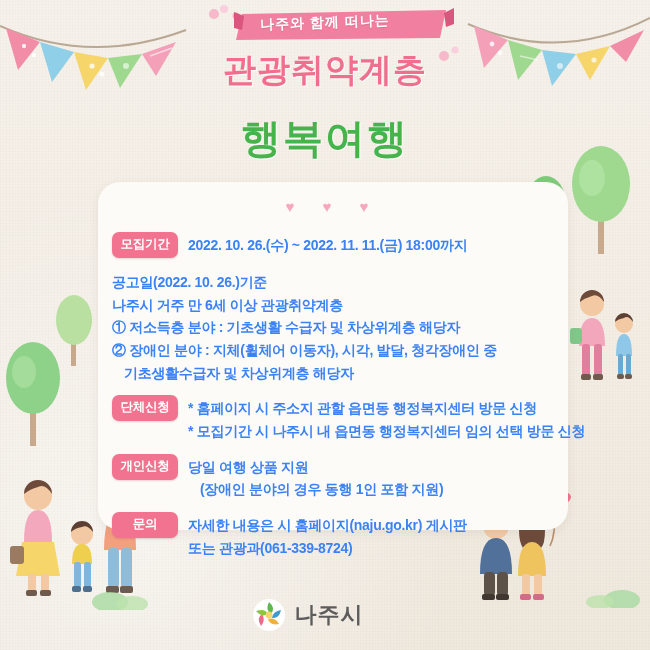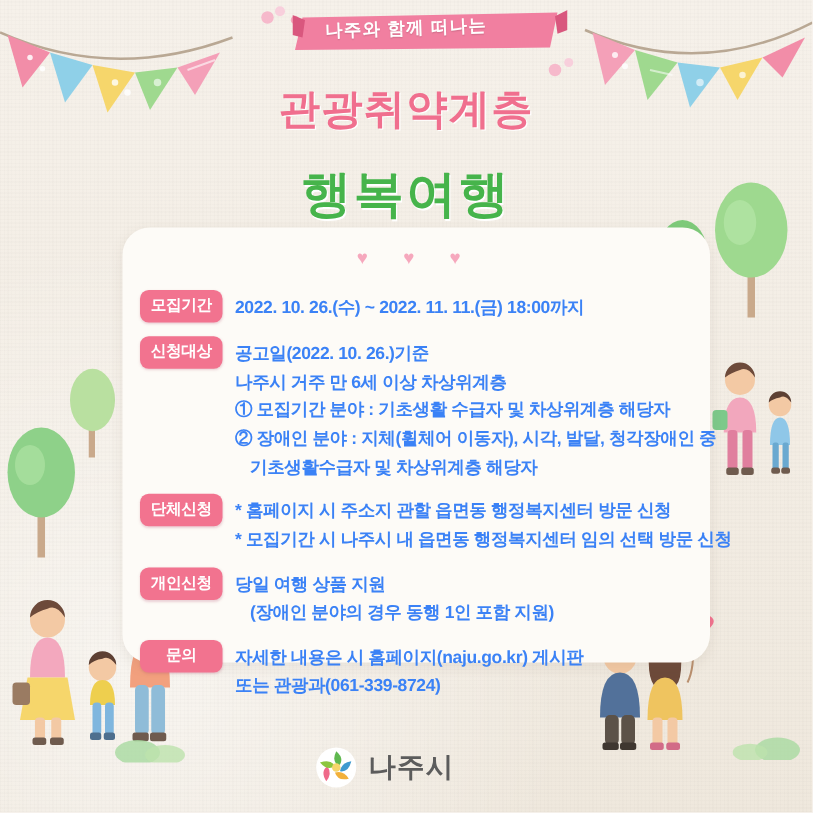--- a/index.html
+++ b/index.html
@@ -43,21 +43,21 @@
     display: inline-block;
     color: #ffffff;
     font-size: 14px;
     font-weight: bold;
     letter-spacing: 1px;
     padding: 6px 26px 7px 26px;
     transform: rotate(-2deg);
     text-shadow: 0 1px 1px rgba(0,0,0,0.12);
   }
   .title-1 {
-    margin-top: 26px;
+    margin-top: 9px;
     font-size: 33px;
     font-weight: bold;
     color: #f06f8e;
     letter-spacing: 1px;
     text-shadow: 1px 1px 0 #ffffff;
   }
   .title-2 {
     margin-top: 18px;
     font-size: 40px;
     font-weight: bold;
@@ -228,25 +228,24 @@
     <div class="rows">
 
       <div class="row">
         <div class="tag">모집기간</div>
         <div class="row-body">
           <span class="ln">2022. 10. 26.(수) ~ 2022. 11. 11.(금) 18:00까지</span>
         </div>
       </div>
 
       <div class="row">
-        <div class="tag">신청대상</div>
         <div class="row-body">
           <span class="ln">공고일(2022. 10. 26.)기준</span>
-          <span class="ln">나주시 거주 만 6세 이상 차상위계층</span>
-          <span class="ln">① 모집기간 분야 : 기초생활 수급자 및 차상위계층 해당자</span>
+          <span class="ln">나주시 거주 만 6세 이상 관광취약계층</span>
+          <span class="ln">① 저소득층 분야 : 기초생활 수급자 및 차상위계층 해당자</span>
           <span class="ln">② 장애인 분야 : 지체(휠체어 이동자), 시각, 발달, 청각장애인 중</span>
           <span class="ln indent">기초생활수급자 및 차상위계층 해당자</span>
         </div>
       </div>
 
       <div class="row">
         <div class="tag">단체신청</div>
         <div class="row-body">
           <span class="ln">* 홈페이지 시 주소지 관할 읍면동 행정복지센터 방문 신청</span>
           <span class="ln">* 모집기간 시 나주시 내 읍면동 행정복지센터 임의 선택 방문 신청</span>

